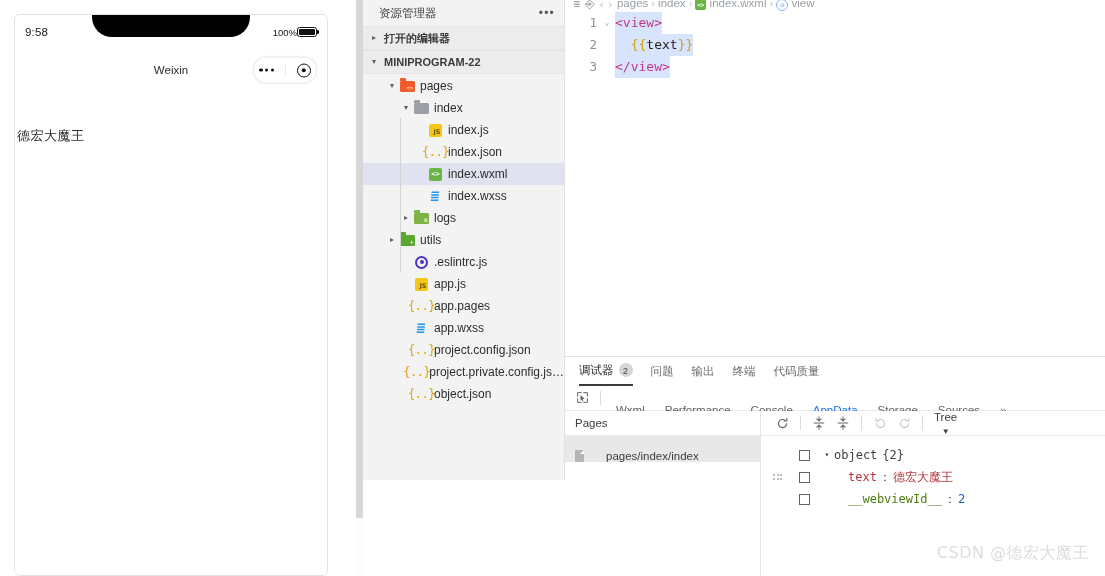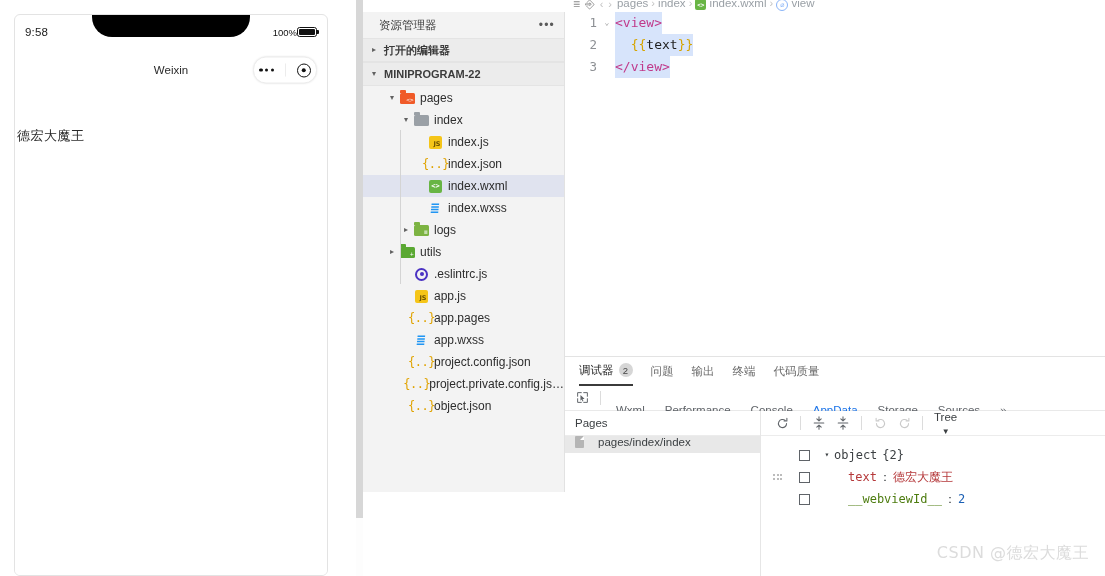--- a/index.html
+++ b/index.html
@@ -176,21 +176,21 @@
     position: absolute;
     left: 356px; top: 518px;
     width: 7px;
     bottom: 0;
     background: #fdfdfd;
   }
 
   
   .explorer {
     position: absolute;
-    left: 363px; top: 12px;
+    left: 363px; top: 0;
     width: 202px;
     height: 480px;
     background: #f3f3f3;
     border-right: 1px solid #e2e2e2;
     box-sizing: border-box;
     font-size: 11.5px;
     color: #3b3b3b;
     user-select: none;
   }
   .exp-header {
@@ -519,24 +519,24 @@
     height: 25px;
     display: flex;
     align-items: center;
     padding-left: 10px;
     font-size: 11.5px;
     color: #3c4043;
     border-bottom: 1px solid #ececec;
     box-sizing: border-box;
   }
   .pages-item {
-    height: 17px;
-    display: flex;
-    align-items: flex-start;
-    gap: 14px;
+    height: 26px;
+    display: flex;
+    align-items: flex-end;
+    gap: 22px;
     padding-left: 10px;
     font-size: 11.5px;
     color: #3c4043;
     background: #e8e8e8;
     cursor: pointer;
   }
   .doc-ico {
     width: 9px; height: 12px;
     background: #b5b5b5;
     border-radius: 1px;

